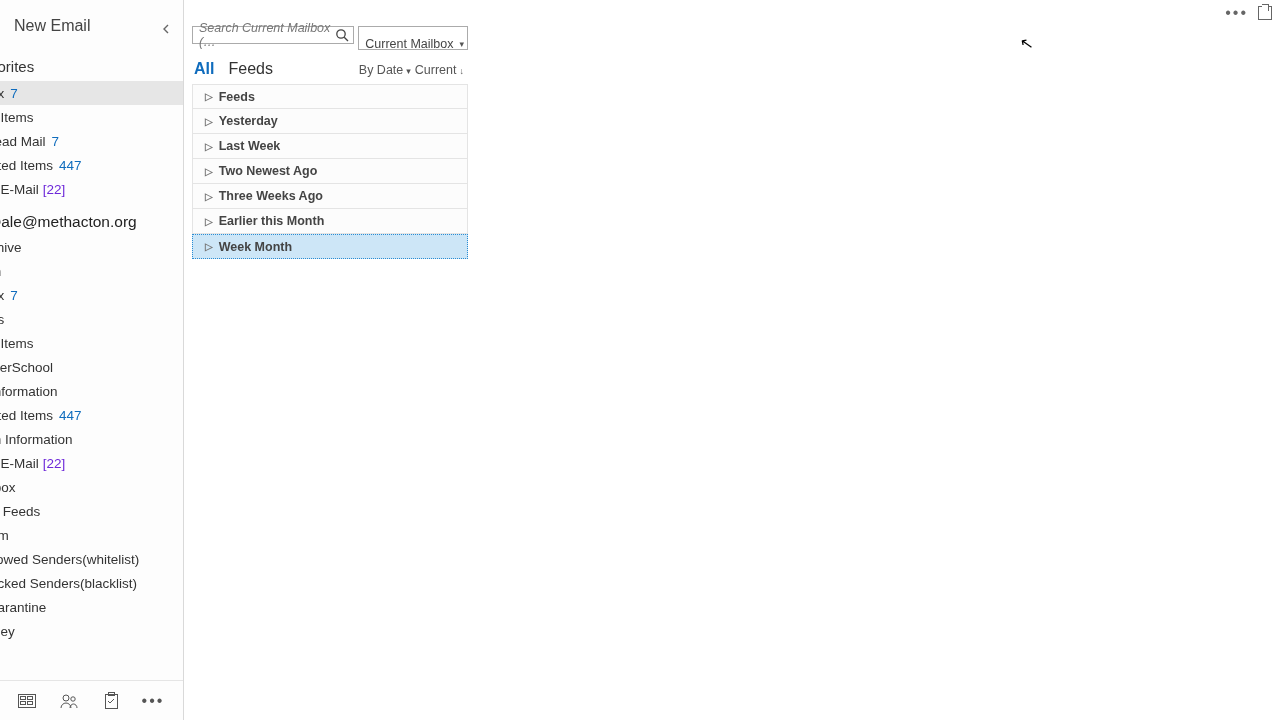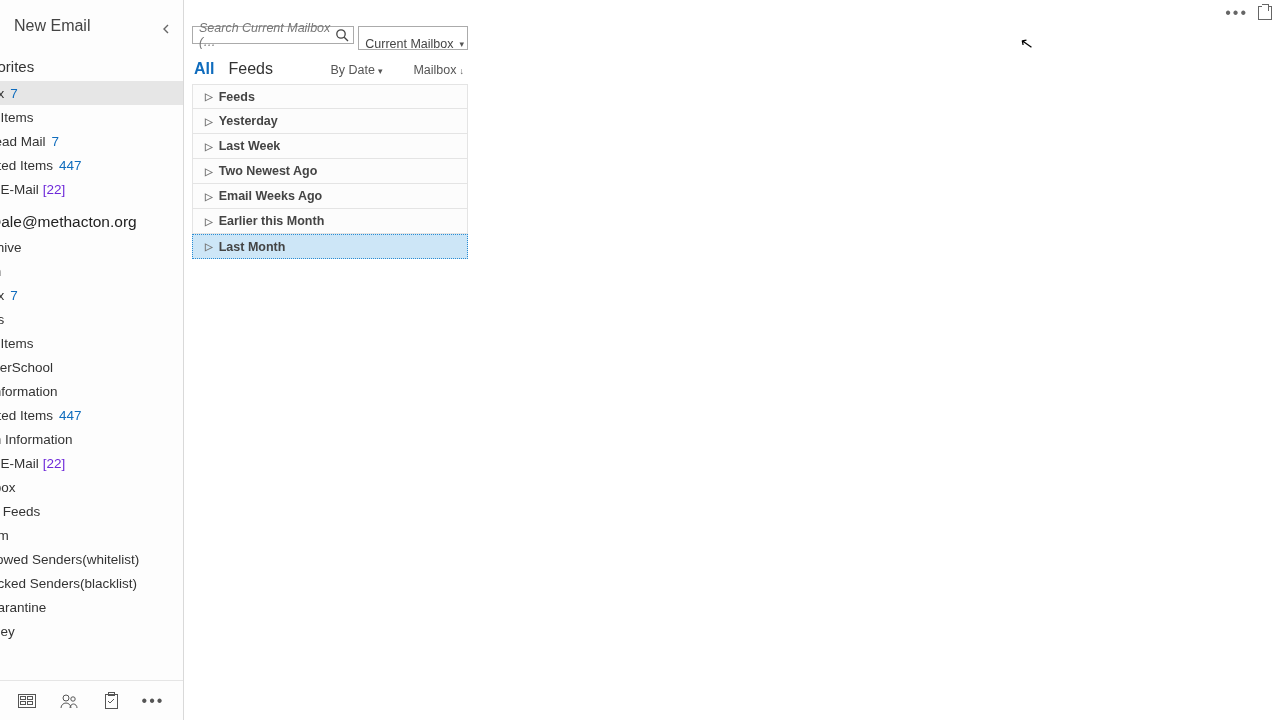--- a/index.html
+++ b/index.html
@@ -108,21 +108,21 @@
   }
   .scope-dd .caret { margin-left: 6px; font-size: 9px; color: #555; }
 
   .filter-row {
     display: flex;
     align-items: baseline;
     padding: 2px 4px 6px 2px;
   }
   .filter-tab { font-size: 16px; margin-right: 14px; color: #333; cursor: default; }
   .filter-tab.active { color: #0f6cbd; font-weight: 700; }
-  .sort-group { margin-left: auto; display: flex; align-items: center; gap: 31px; font-size: 12.5px; color: #555; }
+  .sort-group { margin-left: auto; display: flex; align-items: center; gap: 4px; font-size: 12.5px; color: #555; }
   .sort-item .sm-caret { font-size: 9px; margin-left: 3px; }
 
   .group-list { }
   .group-row {
     height: 25px;
     border: 1px solid #e4e4e4;
     border-top: none;
     display: flex;
     align-items: center;
     padding-left: 12px;
@@ -303,21 +303,21 @@
   </div>
 
   <div class="filter-row">
     <span class="filter-tab active">All</span>
     <span class="filter-tab">Feeds</span>
     <span class="sort-group">
       <span class="sort-item">
         <span>By Date</span><span class="sm-caret">▾</span>
       </span>
       <span class="sort-item">
-        <span>Mailbox</span><span class="sm-caret">↓</span>
+        <span>Current</span><span class="sm-caret">↓</span>
       </span>
     </span>
   </div>
 
   <div class="group-list" id="group-list">
       <div class="group-row">
         <span class="tri">▷</span>
         <span>Feeds</span>
       </div>
       <div class="group-row">
@@ -327,29 +327,29 @@
       <div class="group-row">
         <span class="tri">▷</span>
         <span>Last Week</span>
       </div>
       <div class="group-row">
         <span class="tri">▷</span>
         <span>Two Newest Ago</span>
       </div>
       <div class="group-row">
         <span class="tri">▷</span>
-        <span>Email Weeks Ago</span>
+        <span>Three Weeks Ago</span>
       </div>
       <div class="group-row">
         <span class="tri">▷</span>
         <span>Earlier this Month</span>
       </div>
       <div class="group-row selected">
         <span class="tri">▷</span>
-        <span>Last Month</span>
+        <span>Week Month</span>
       </div>
     </div>
 </div>
 
 <div class="reading"></div>
 
 <div class="topright">
   <span class="dots">•••</span>
   <span class="pane-ico"></span>
 </div>

